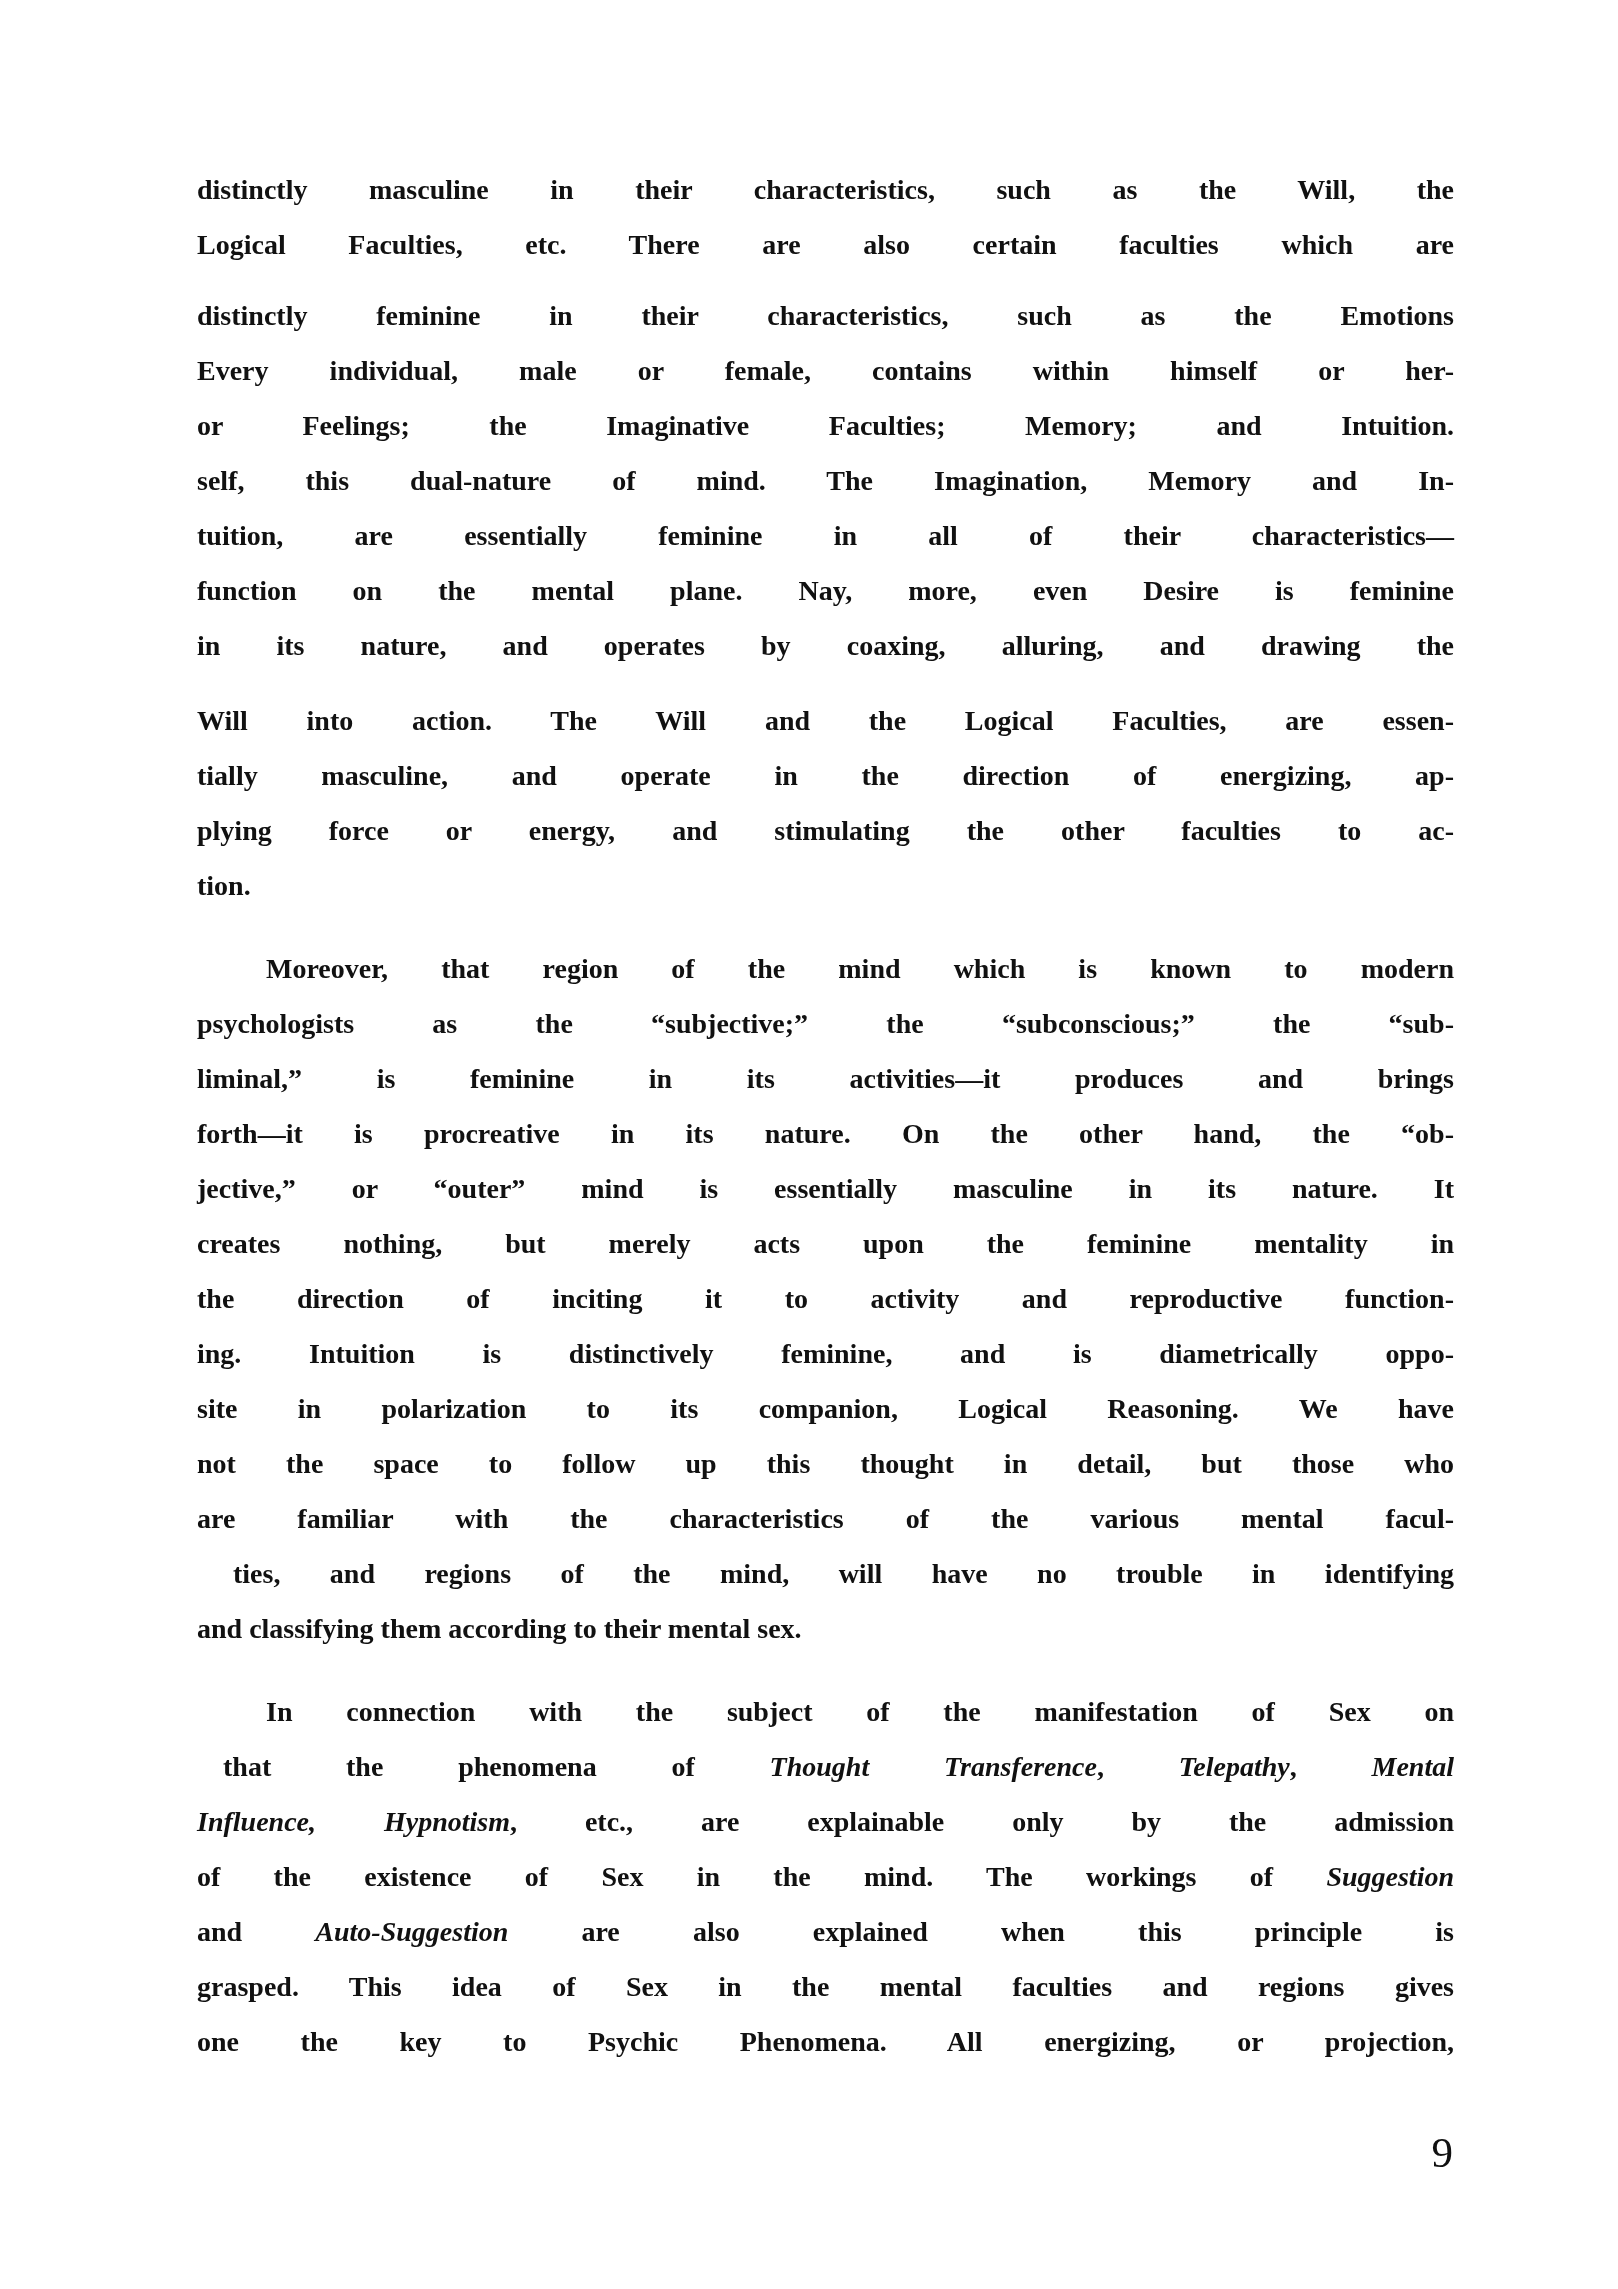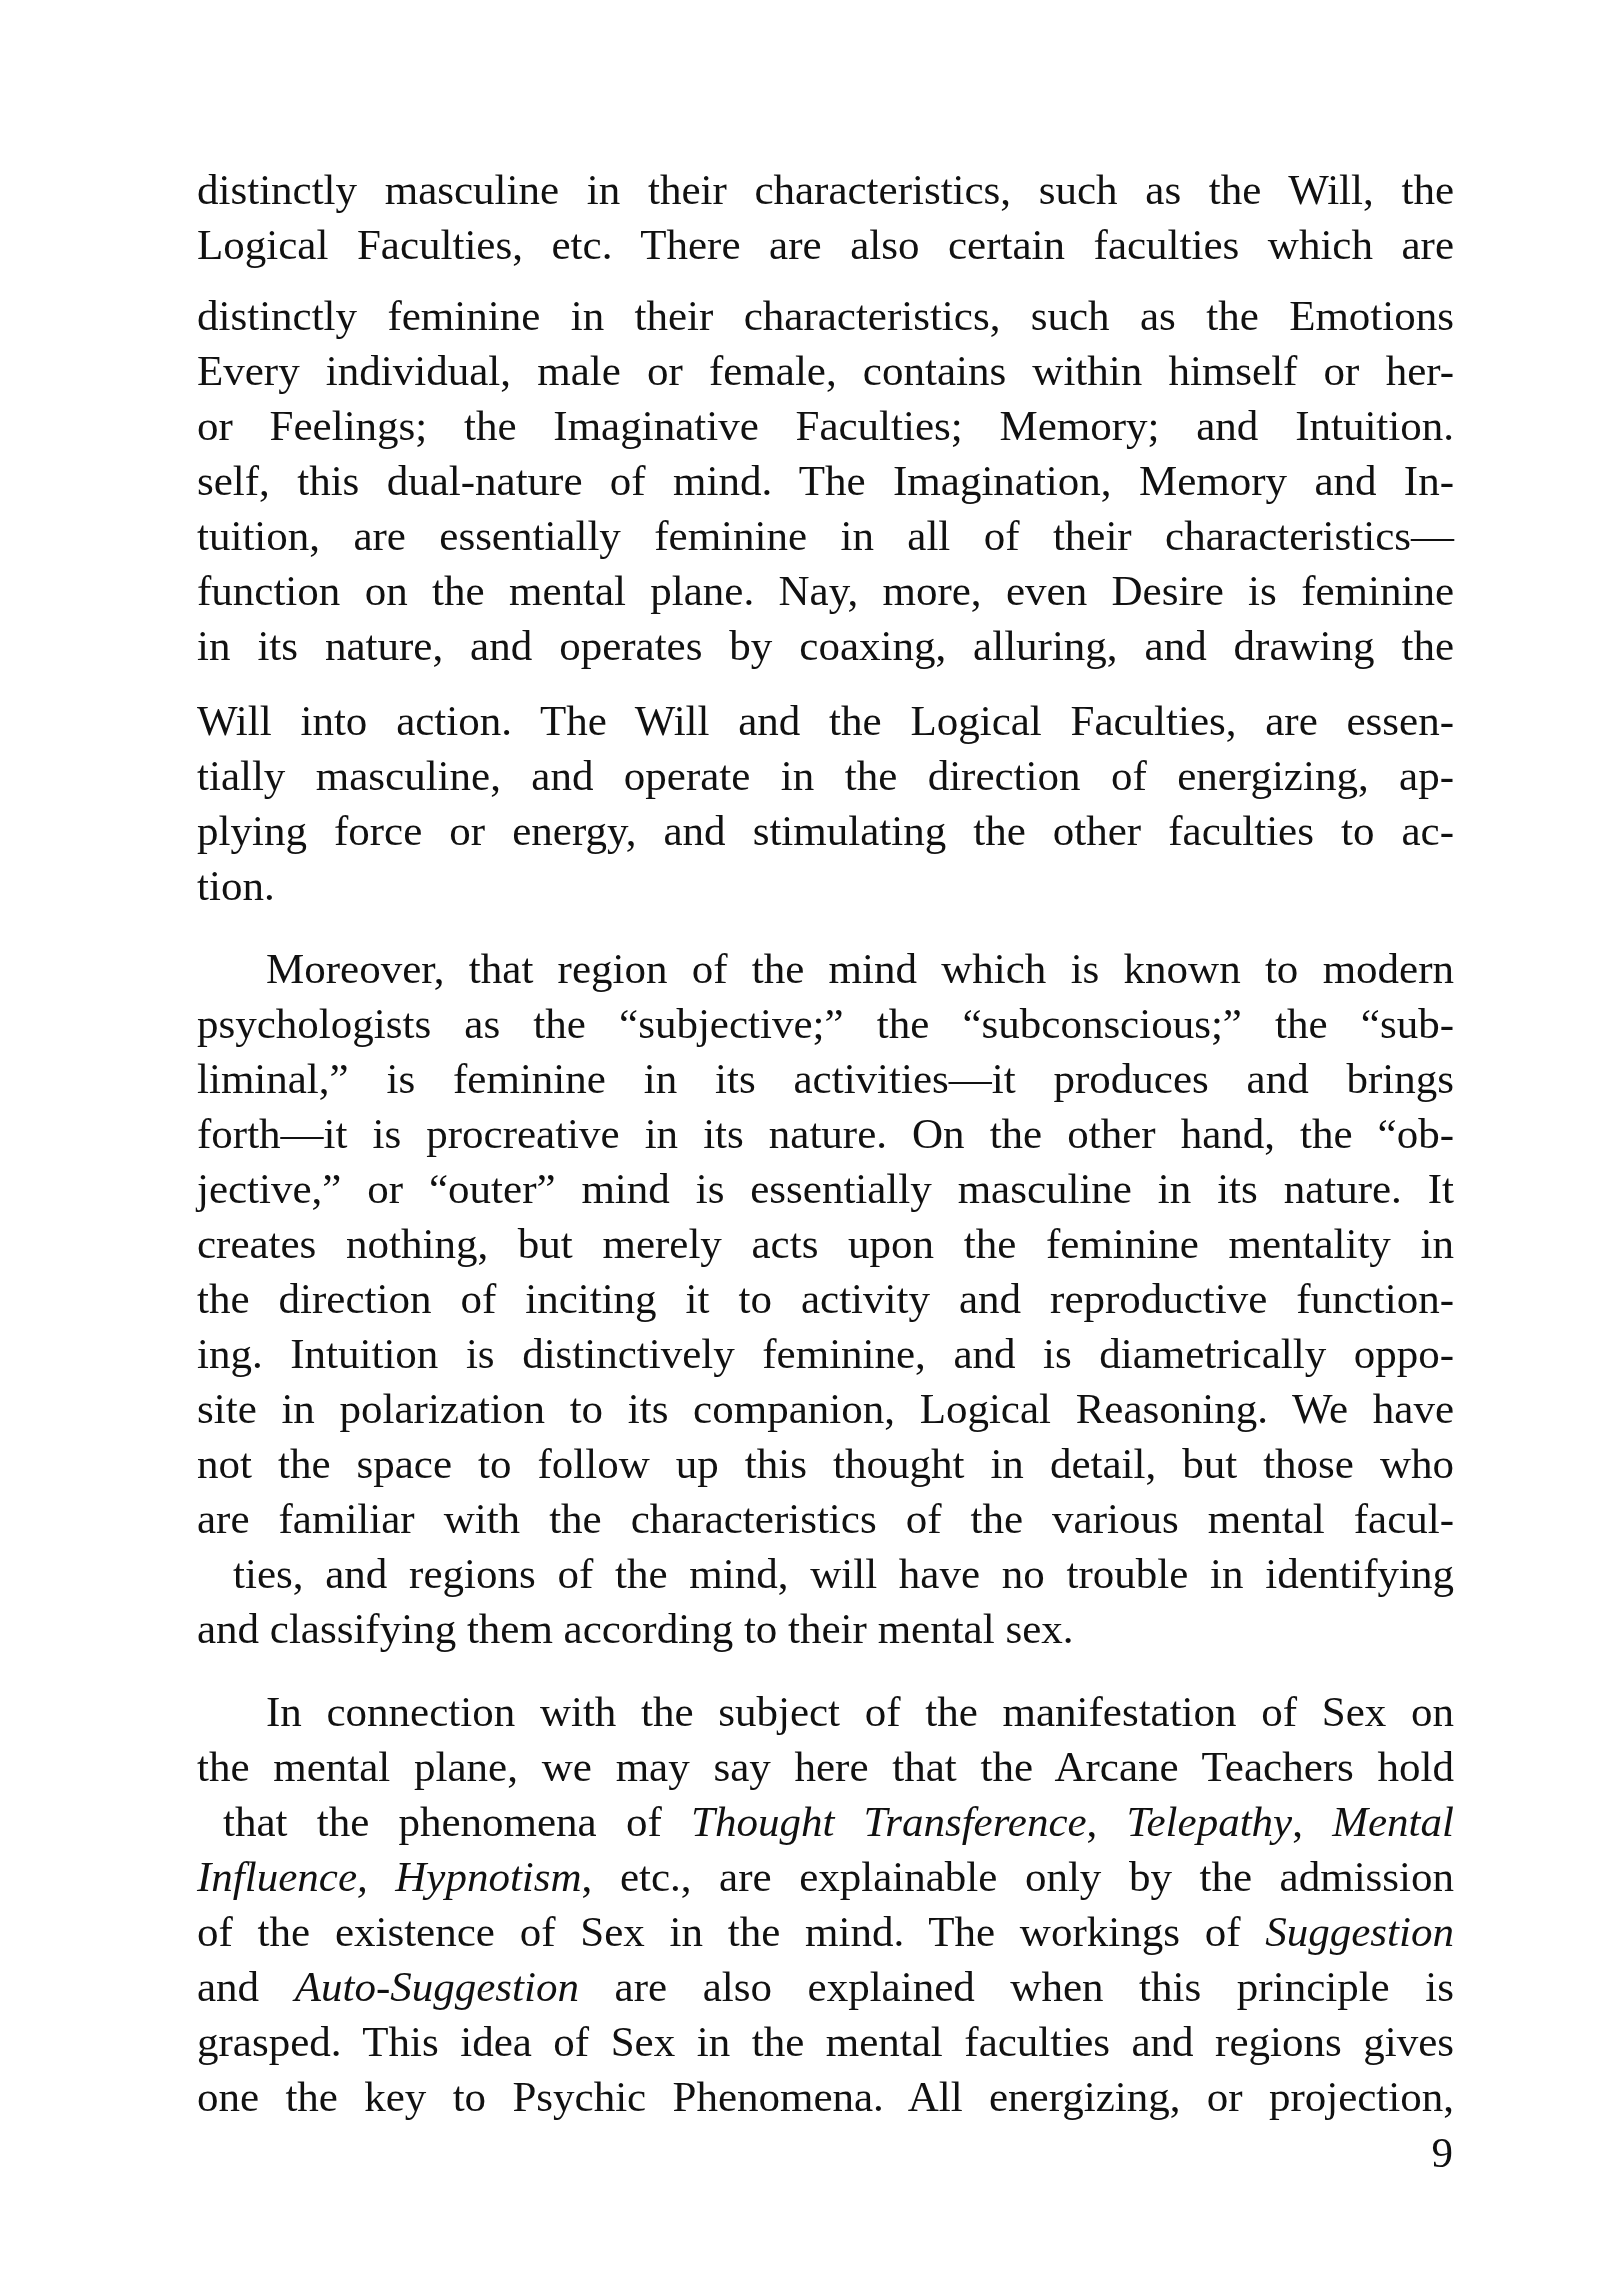--- a/index.html
+++ b/index.html
@@ -1,28 +1,29 @@
 <!DOCTYPE html>
 <html style="font-size:14.8px"><head>
 <meta charset="utf-8">
 <style>
   html, body { margin: 0; padding: 0; background: #ffffff; }
   body { width: 1619px; height: 2290px; position: relative; overflow: hidden; }
   .page { position: absolute; left: 0; top: 0; width: 1619px; height: 2290px; background: #ffffff; }
   .text-block { position: absolute; left: 197px; top: 162px; width: 1257px; }
   .line {
     font-family: "Liberation Serif", "DejaVu Serif", serif;
-    font-size: 43px;
+    font-size: 28px;
     line-height: 55px;
     height: 55px;
     color: #111111;
     white-space: nowrap;
     text-align: justify;
     text-align-last: justify;
     overflow: visible;
+    font-weight: bold;
   }
   .line.last { text-align-last: left; }
   .line.indent { text-indent: 69px; margin-top: 28px; }
   .line i { font-style: italic; }
   .page-number {
     position: absolute; left: 1421px; top: 2125px; width: 32px; text-align: right;
     font-family: "Liberation Serif", "DejaVu Serif", serif;
     font-size: 43px; line-height: 55px; color: #111111;
   }
 </style>
@@ -56,21 +57,20 @@
         <div class="line" style="white-space: normal;"><span>the direction of inciting it to activity and reproductive function-</span></div>
         <div class="line" style="white-space: normal;"><span>ing. Intuition is distinctively feminine, and is diametrically oppo-</span></div>
         <div class="line" style="white-space: normal;"><span>site in polarization to its companion, Logical Reasoning. We have</span></div>
         <div class="line" style="white-space: normal;"><span>not the space to follow up this thought in detail, but those who</span></div>
         <div class="line" style="white-space: normal;"><span>are familiar with the characteristics of the various mental facul-</span></div>
         <div class="line" style="white-space: normal; margin-left: 36px;"><span>ties, and regions of the mind, will have no trouble in identifying</span></div>
         <div class="line last" style="white-space: normal;"><span>and classifying them according to their mental sex.</span></div>
       </div>
       <div>
         <div class="line indent" style="white-space: normal;"><span>In connection with the subject of the manifestation of Sex on</span></div>
-        <div class="line" style="white-space: normal;"><span>the mental plane, we may say here that the Arcane Teachers hold</span></div>
         <div class="line" style="white-space: normal; margin-left: 26px;"><span>that the phenomena of </span><i>Thought Transference</i><span>, </span><i>Telepathy</i><span>, </span><i>Mental</i></div>
         <div class="line" style="white-space: normal;"><i>Influence, Hypnotism</i><span>, etc., are explainable only by the admission</span></div>
         <div class="line" style="white-space: normal;"><span>of the existence of Sex in the mind. The workings of </span><i>Suggestion</i></div>
         <div class="line" style="white-space: normal;"><span>and </span><i>Auto-Suggestion</i><span> are also explained when this principle is</span></div>
         <div class="line" style="white-space: normal;"><span>grasped. This idea of Sex in the mental faculties and regions gives</span></div>
         <div class="line" style="white-space: normal;"><span>one the key to Psychic Phenomena. All energizing, or projection,</span></div>
       </div>
     </div>
   <div class="page-number">9</div>
 </div>

